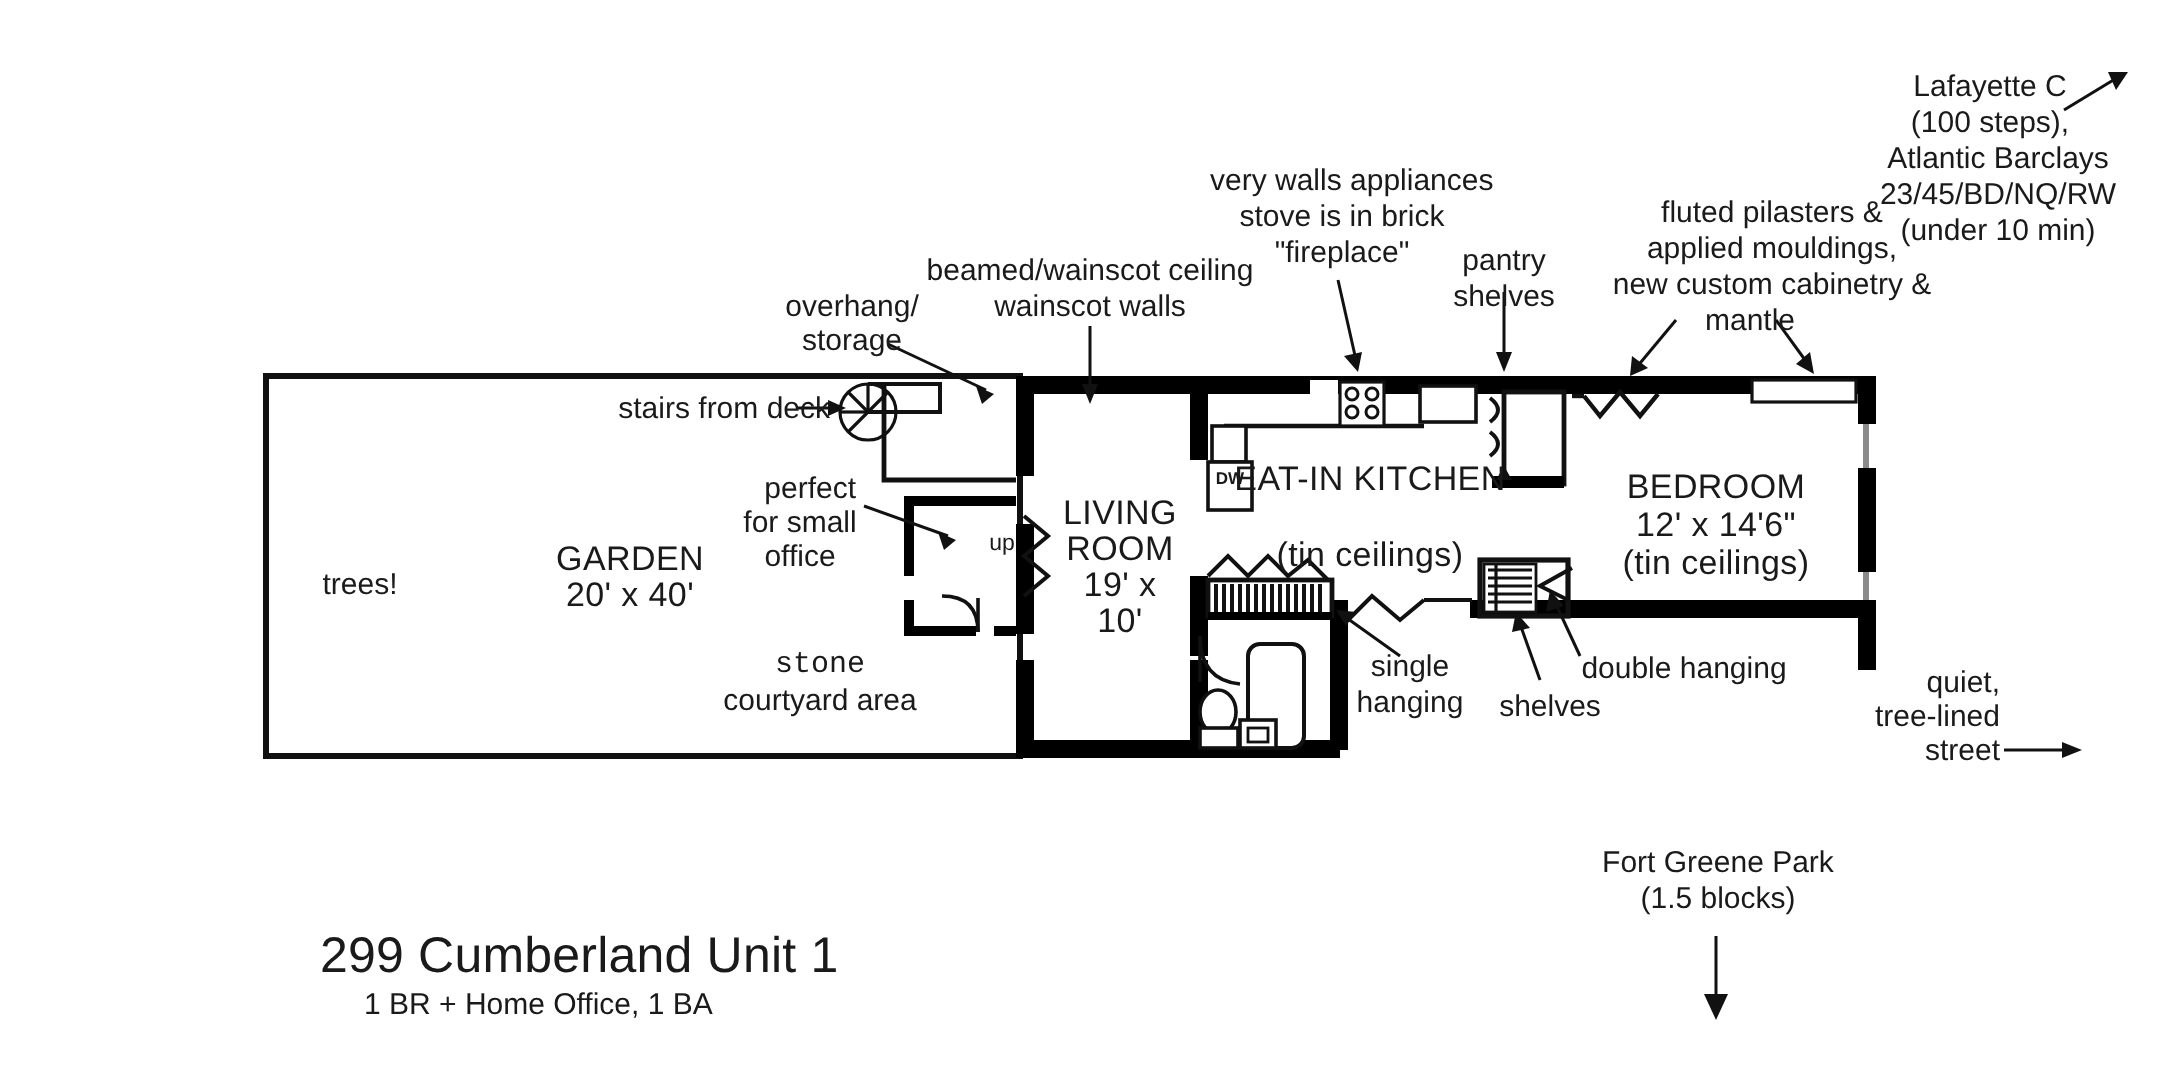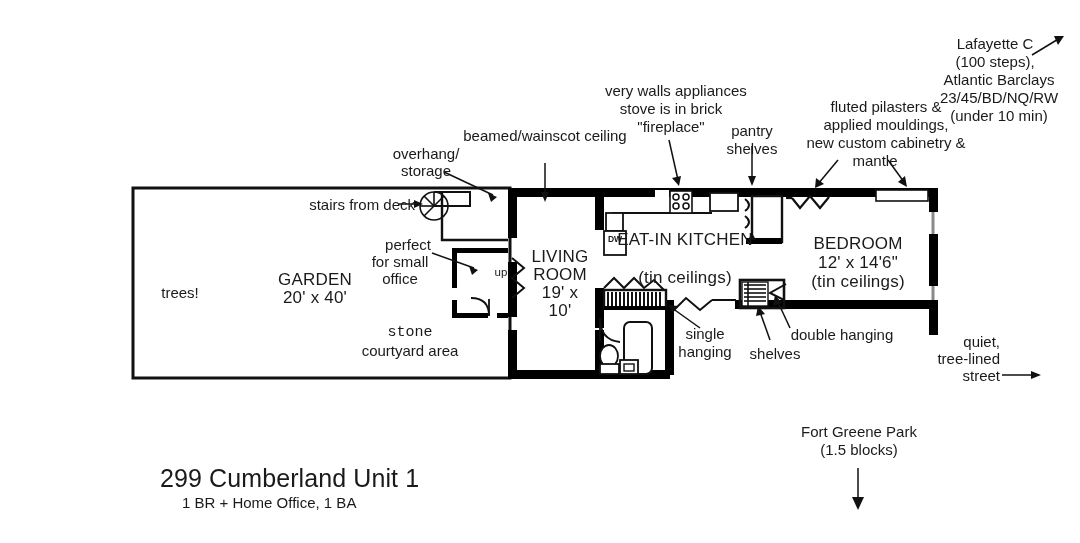--- a/index.html
+++ b/index.html
@@ -245,22 +245,23 @@
 
   <div class="lbl room c" style="left:250px;top:270px;width:130px;">GARDEN</div>
   <div class="lbl room c" style="left:250px;top:288px;width:130px;">20' x 40'</div>
 
   <div class="lbl t12 r" style="left:290px;top:196px;width:125px;">stairs from deck</div>
 
   <div class="lbl t12 c" style="left:386px;top:145px;width:80px;">overhang/</div>
   <div class="lbl t12 c" style="left:386px;top:162px;width:80px;">storage</div>
 
   <div class="lbl t12 c" style="left:455px;top:127px;width:180px;">beamed/wainscot ceiling</div>
-
-  <div class="lbl t12 c" style="left:368px;top:236px;width:80px;">perfect</div>
+  <div class="lbl t12 c" style="left:455px;top:145px;width:180px;">wainscot walls</div>
+
+  <div class="lbl t12 c" style="left:348px;top:236px;width:80px;text-align:right;">perfect</div>
   <div class="lbl t12 c" style="left:360px;top:253px;width:80px;">for small</div>
   <div class="lbl t12 c" style="left:360px;top:270px;width:80px;">office</div>
 
   <div class="lbl t12 c" style="left:355px;top:324px;width:110px;font-family:Liberation Mono, monospace;">stone</div>
   <div class="lbl t12 c" style="left:345px;top:342px;width:130px;">courtyard area</div>
 
   <div class="lbl t11 c" style="left:489px;top:265px;width:24px;">up</div>
   <div class="lbl tiny c" style="left:604px;top:234px;width:22px;">DW</div>
 
   <div class="lbl room c" style="left:520px;top:247px;width:80px;">LIVING</div>

